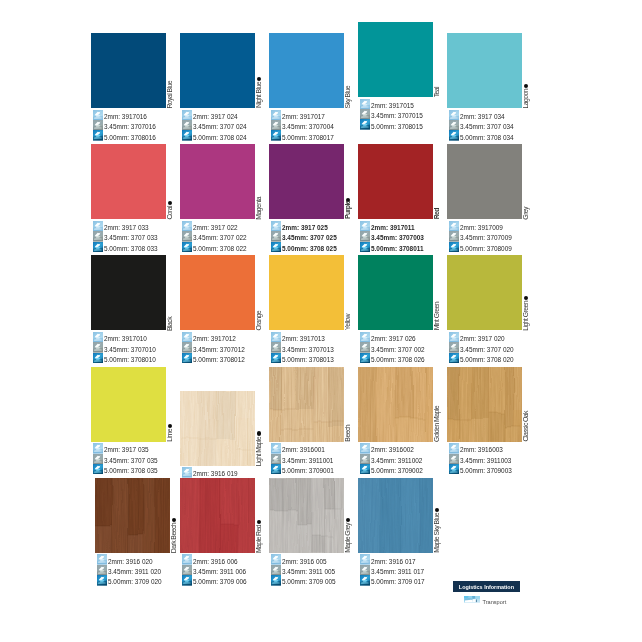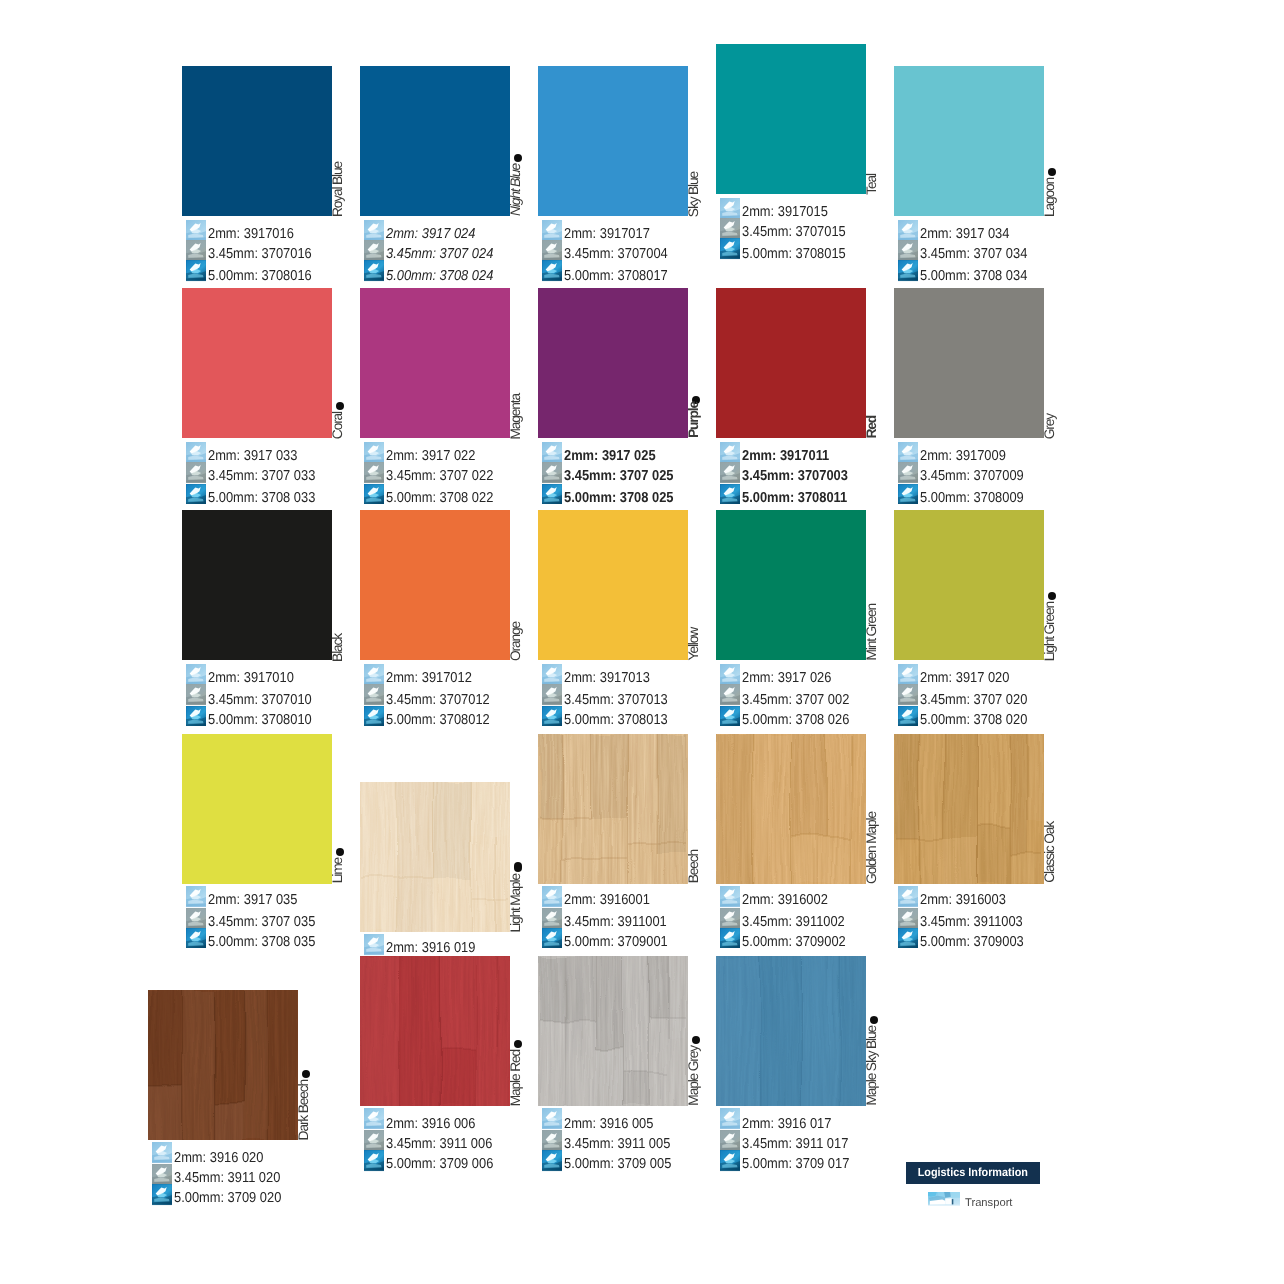--- a/index.html
+++ b/index.html
@@ -107,21 +107,21 @@
               <path d="M5.0 11.6 L10.6 9.0 L15.0 11.0 L11.6 13.4 L6.2 13.4 Z" fill="#84dcf7" opacity="0.8"></path>
               <path d="M2.2 15.2 L8.4 13.6 L16.8 15.2 L17.4 17.6 L2.2 18.0 Z" fill="#84dcf7" opacity="0.55"></path>
               <path d="M0 18.6 L20 17.4 L20 21 L0 21 Z" fill="#05405f" opacity="0.45"></path>
               <rect width="20" height="21" fill="none" stroke="#0c5684" stroke-width="0.7" opacity="0.45"></rect>
             </svg>
           </span>
           <span class="txt">5.00mm: 3708016</span>
         </div>
       </div>
     </div>
-    <div class="cell" style="left: 180px; top: 33px; font-style: italic;">
+    <div class="cell" style="left: 180px; top: 33px;">
       <div class="swatch-wrap">
         <div class="swatch" style="background-color:#035b91"></div>
         <div class="vlabel">
           <span class="dot" style="top: 44.0875px;"></span>
           <span class="vtxt">Night Blue</span>
         </div>
       </div>
       <div class="codes">
         <div class="code">
           <span class="ico">
@@ -1635,21 +1635,21 @@
               <path d="M5.0 11.6 L10.6 9.0 L15.0 11.0 L11.6 13.4 L6.2 13.4 Z" fill="#84dcf7" opacity="0.8"></path>
               <path d="M2.2 15.2 L8.4 13.6 L16.8 15.2 L17.4 17.6 L2.2 18.0 Z" fill="#84dcf7" opacity="0.55"></path>
               <path d="M0 18.6 L20 17.4 L20 21 L0 21 Z" fill="#05405f" opacity="0.45"></path>
               <rect width="20" height="21" fill="none" stroke="#0c5684" stroke-width="0.7" opacity="0.45"></rect>
             </svg>
           </span>
           <span class="txt">5.00mm: 3709003</span>
         </div>
       </div>
     </div>
-    <div class="cell" style="left: 74px; top: 477.8px; margin-top: 17px;">
+    <div class="cell" style="left: 95px; top: 477.8px;">
       <div class="swatch-wrap">
         <div class="swatch" style="background-color:#7c4527">
           <svg class="woodsvg" viewBox="0 0 75 75" preserveAspectRatio="none">
             <defs>
               <filter id="gw4" x="0" y="0" width="100%" height="100%" color-interpolation-filters="sRGB">
                 <feTurbulence type="fractalNoise" baseFrequency="0.80 0.020" numOctaves="4" seed="33" result="n"></feTurbulence>
                 <feColorMatrix in="n" type="matrix" values="0 0 0 0 0  0 0 0 0 0  0 0 0 0 0  0.9 0.3 0 0 -0.3" result="a"></feColorMatrix>
                 <feFlood flood-color="#4a230d" flood-opacity="0.48" result="fl"></feFlood>
                 <feComposite in="fl" in2="a" operator="in" result="gr"></feComposite>
                 <feComposite in="gr" in2="SourceGraphic" operator="over"></feComposite>

